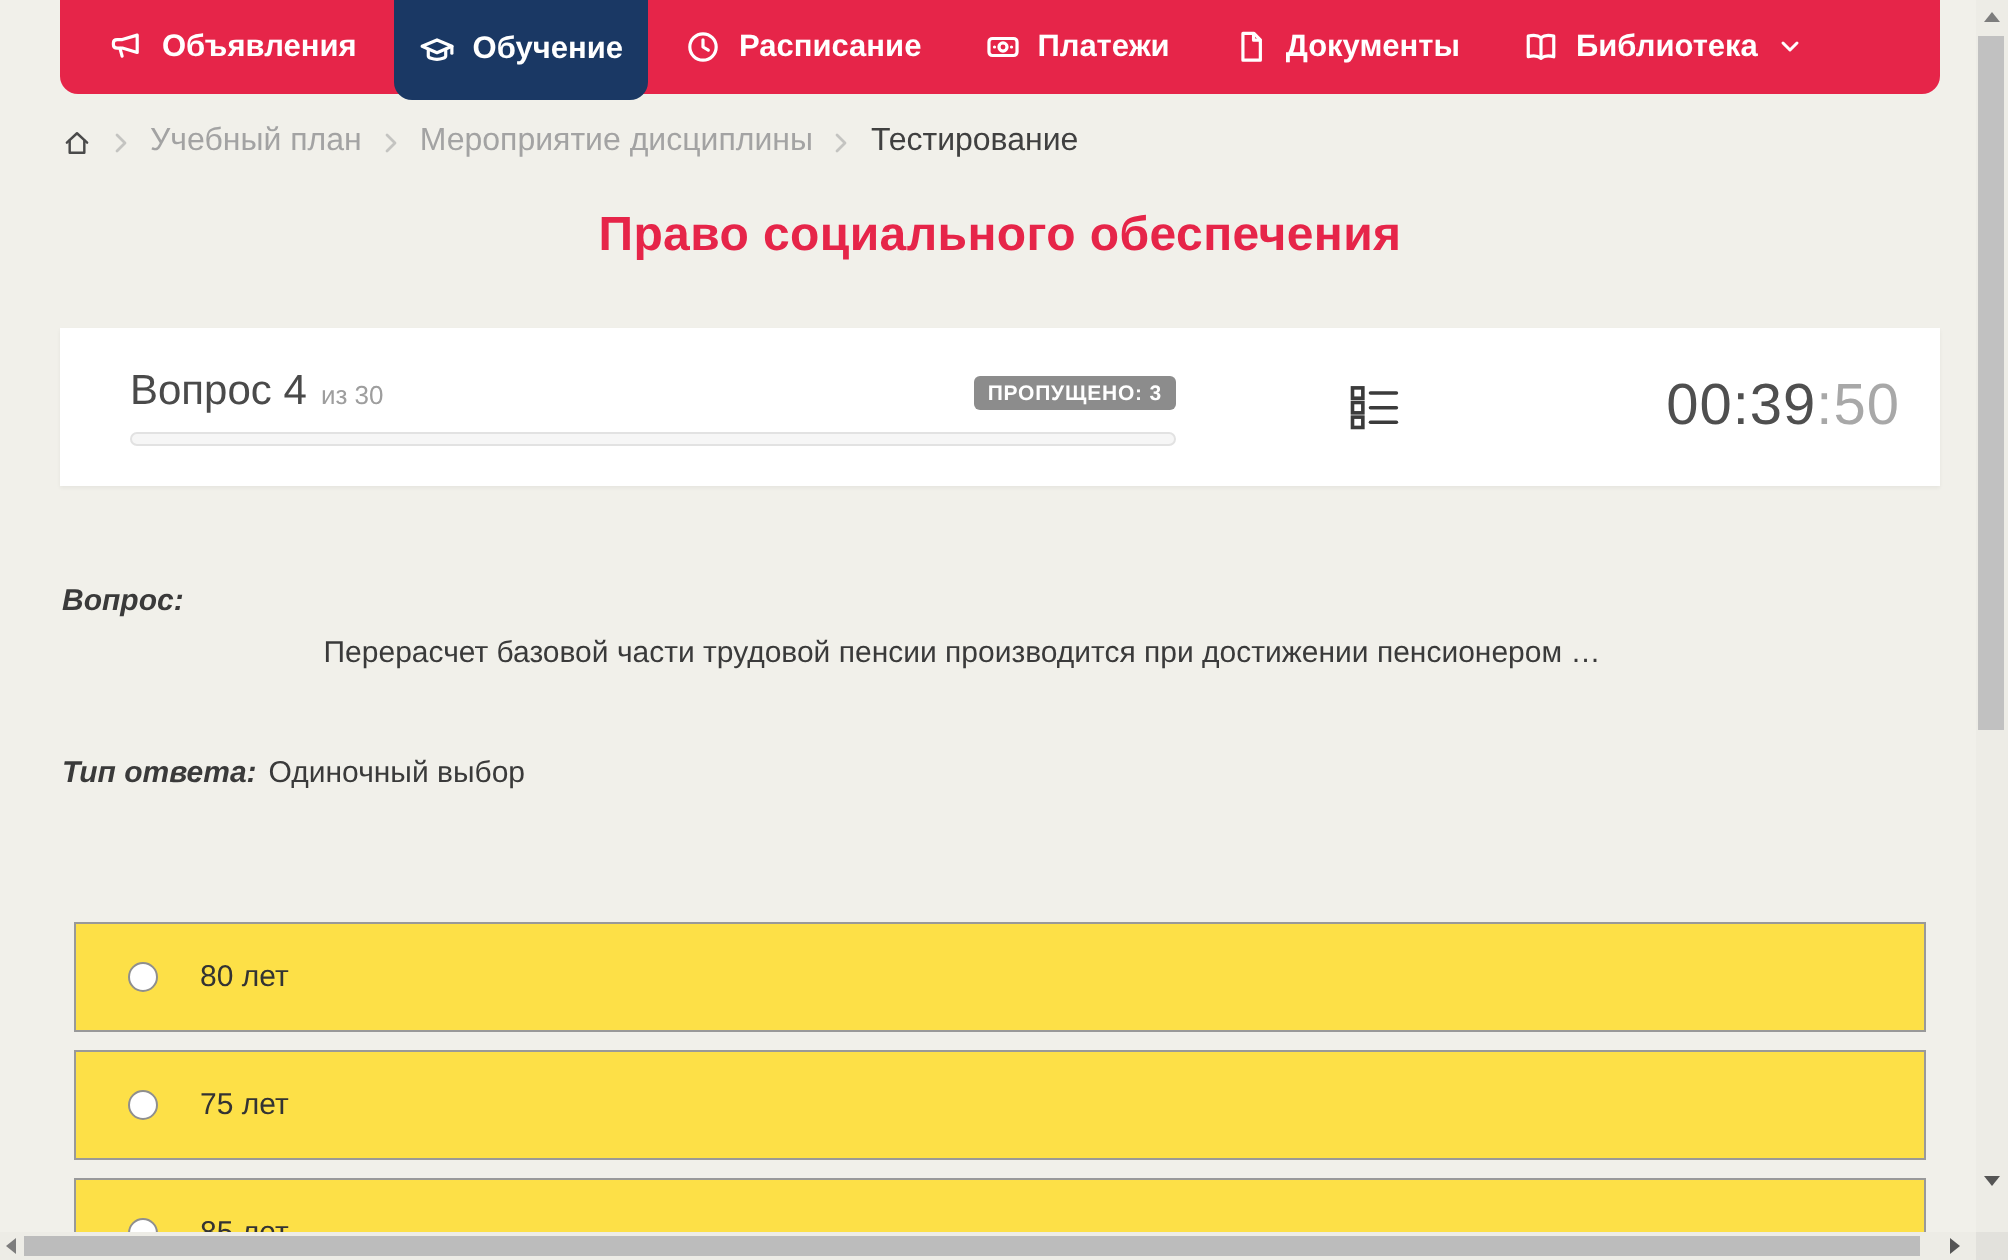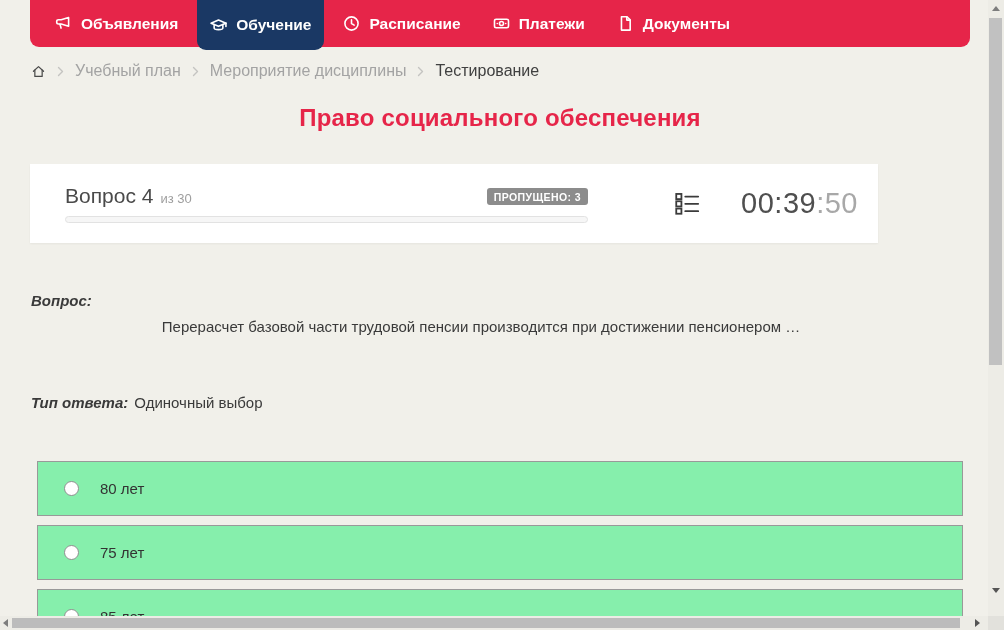--- a/index.html
+++ b/index.html
@@ -34,21 +34,21 @@
   .crumb{cursor:pointer;}
   .crumb-current{color:#404040;}
   .home-ico svg{stroke:#4a4a4a;fill:none;stroke-width:1.3;stroke-linecap:round;stroke-linejoin:round;display:block;}
   
   .page-title{
     position:absolute;left:30px;top:104px;width:940px;text-align:center;
     font-size:24px;font-weight:700;color:#e62549;letter-spacing:.2px;
   }
   
   .qcard{
-    position:absolute;left:30px;top:164px;width:848px;height:79px;background:#ffffff;
+    position:absolute;left:30px;top:164px;width:940px;height:79px;background:#ffffff;
     display:flex;align-items:center;box-sizing:border-box;padding:0 20px 0 35px;
     box-shadow:0 1px 2px rgba(0,0,0,0.05);
   }
   .qcol{width:523px;}
   .qrow{display:flex;align-items:center;justify-content:space-between;}
   .qtitle{font-size:21px;color:#4a4a4a;}
   .qof{font-size:13px;color:#9e9e9e;margin-left:7px;}
   .badge{
     background:#8c8c8c;color:#fff;font-size:10.5px;font-weight:700;
     letter-spacing:.4px;padding:3px 7px 2px;border-radius:3px;
@@ -56,26 +56,26 @@
   .progress{
     margin-top:8px;height:5px;background:#f6f6f6;border:1px solid #e2e2e2;border-radius:4px;
   }
   .list-icon{margin-left:86px;display:flex;cursor:pointer;}
   .list-icon svg{stroke:#3b3b3b;fill:none;stroke-width:1.6;stroke-linecap:round;}
   .timer{margin-left:auto;font-size:29px;color:#4f4f4f;letter-spacing:.5px;}
   .timer .sec{color:#a8a8a8;}
   
   .q-heading{position:absolute;left:31px;top:292px;font-size:15px;font-weight:700;font-style:italic;color:#3a3a3a;}
   .q-text{position:absolute;left:31px;top:318px;font-size:15px;color:#3a3a3a;width:900px;text-align:center;}
-  .q-type{position:absolute;left:31px;top:378px;font-size:15px;color:#3a3a3a;margin-top:16px;}
+  .q-type{position:absolute;left:31px;top:378px;font-size:15px;color:#3a3a3a;}
   .q-type .tlabel{font-weight:700;font-style:italic;margin-right:6px;}
   
   .options{position:absolute;left:37px;top:461px;width:926px;}
   .option{
-    height:55px;border:1px solid #999999;background:#86efac;display:flex;align-items:center;
+    height:55px;border:1px solid #999999;background:#fde047;display:flex;align-items:center;
     padding-left:26px;margin-bottom:9px;box-sizing:border-box;cursor:pointer;
   }
   .radio{
     width:15px;height:15px;border:1px solid #8f8f8f;border-radius:50%;
     background:#fff;margin-right:21px;flex:none;box-sizing:border-box;
   }
   .option-label{font-size:15px;color:#333333;}
   
   .vscroll{position:absolute;right:0;top:0;width:16px;height:616px;background:#edece6;}
   .vthumb{position:absolute;left:1px;top:18px;width:13px;height:347px;background:#c1c1c1;}
@@ -136,20 +136,34 @@
   </div>
   <div class="nav-item">
     <span class="nicon">
       <svg width="17" height="17" viewBox="0 0 16 16">
           <path d="M4.2 1.6 H9.4 L12.4 4.6 V14.2 H4.2 Z"></path>
           <path d="M9.2 1.8 V4.8 H12.2"></path>
         </svg>
     </span>
     <span>Документы</span>
   </div>
+  <div class="nav-item">
+    <span class="nicon">
+      <svg width="17" height="17" viewBox="0 0 16 16">
+          <path d="M8 3.6 C6.6 2.5 4.2 2.3 2 2.9 V12.6 C4.2 12 6.6 12.2 8 13.3 C9.4 12.2 11.8 12 14 12.6 V2.9 C11.8 2.3 9.4 2.5 8 3.6 Z"></path>
+          <path d="M8 3.6 V13.3"></path>
+        </svg>
+    </span>
+    <span>Библиотека</span>
+    <span class="chev">
+      <svg width="10" height="7" viewBox="0 0 10 7">
+          <path d="M1.5 1.5 L5 5 L8.5 1.5" stroke="#fff" fill="none" stroke-width="1.5" stroke-linecap="round" stroke-linejoin="round"></path>
+        </svg>
+    </span>
+  </div>
 </nav>
 
 <div class="breadcrumb">
   <span class="home-ico">
     <svg width="15" height="15" viewBox="0 0 16 16">
         <path d="M2.6 7.8 L8 2.8 L13.4 7.8"></path>
         <path d="M4.1 6.6 V13.2 H11.9 V6.6"></path>
       </svg>
   </span>
   <span class="crumb-sep">

